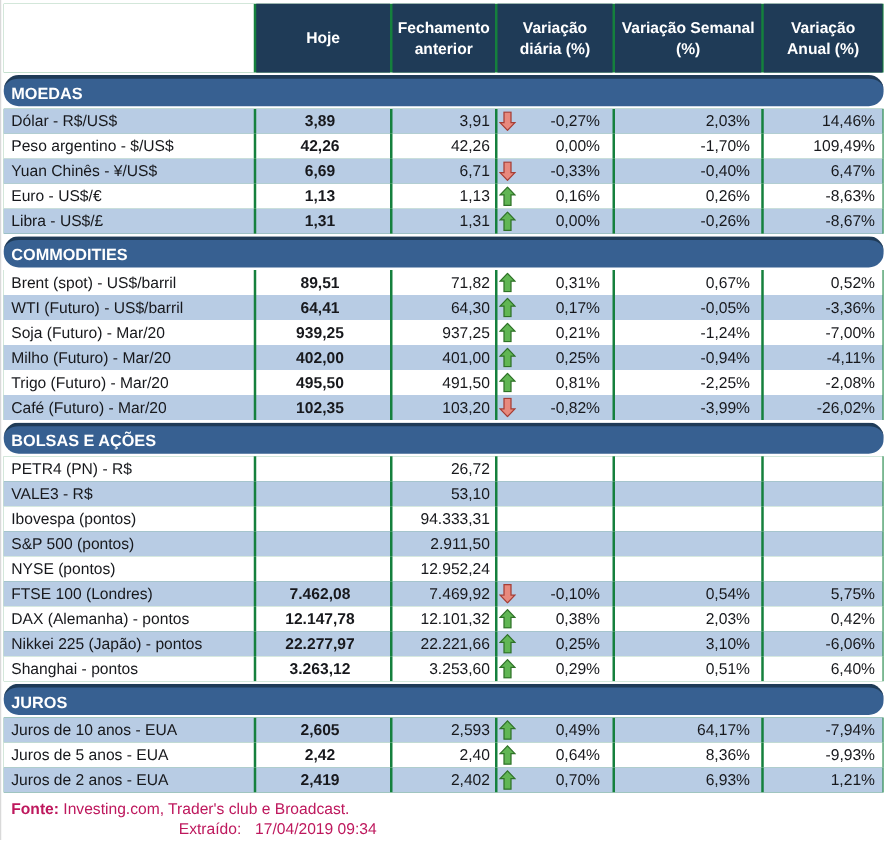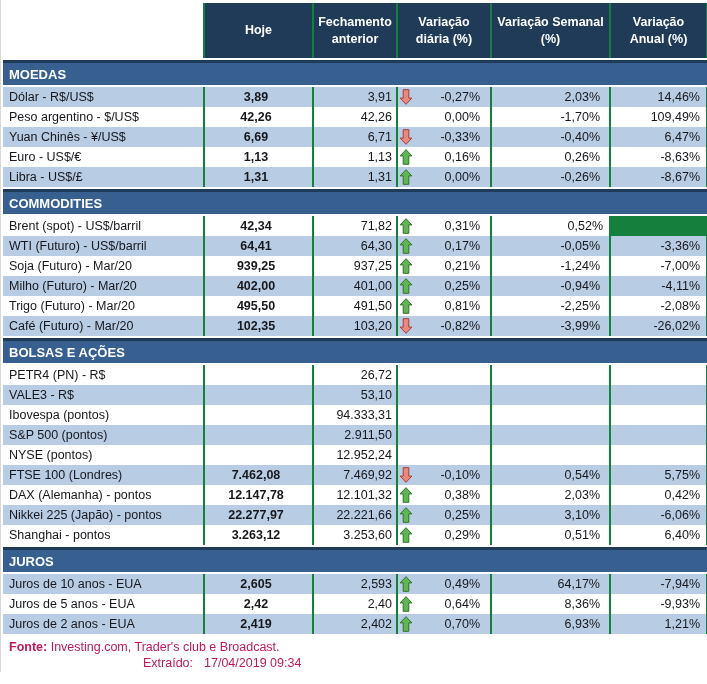--- a/index.html
+++ b/index.html
@@ -46,20 +46,21 @@
     height: 25px;
     border-top: 3px solid var(--header-bg);
     background: var(--section-bg);
     color: #ffffff;
     font-weight: bold;
     font-size: 13px;
     display: flex;
     align-items: center;
     padding-left: 6px;
     box-sizing: border-box;
+    border-radius: 12px;
   }
   
   .row { height: 20px; }
   .cell {
     font-size: 12.5px;
     line-height: 20px;
     white-space: nowrap;
     overflow: hidden;
     box-sizing: border-box;
     background: #ffffff;
@@ -157,27 +158,28 @@
             <svg width="14" height="16" viewBox="0 0 13 16">
               <path d="M6.5 0.7 L12.4 6.9 L9.3 6.9 L9.3 15.3 L3.7 15.3 L3.7 6.9 L0.6 6.9 Z" fill="#61B654" stroke="#2F7228" stroke-width="1"></path>
             </svg>
           </span><span>0,00%</span></div>
         <div class="cell semanal">-0,26%</div>
         <div class="cell anual">-8,67%</div>
       </div>
       <div class="section-band">COMMODITIES</div>
       <div class="grid row">
         <div class="cell label">Brent (spot) - US$/barril</div>
-        <div class="cell num">42,34</div>
+        <div class="cell num">89,51</div>
         <div class="cell fech">71,82</div>
         <div class="cell diaria"><span class="arrow">
             <svg width="14" height="16" viewBox="0 0 13 16">
               <path d="M6.5 0.7 L12.4 6.9 L9.3 6.9 L9.3 15.3 L3.7 15.3 L3.7 6.9 L0.6 6.9 Z" fill="#61B654" stroke="#2F7228" stroke-width="1"></path>
             </svg>
           </span><span>0,31%</span></div>
+        <div class="cell semanal">0,67%</div>
         <div class="cell anual">0,52%</div>
       </div>
       <div class="grid row alt">
         <div class="cell label">WTI (Futuro) - US$/barril</div>
         <div class="cell num">64,41</div>
         <div class="cell fech">64,30</div>
         <div class="cell diaria"><span class="arrow">
             <svg width="14" height="16" viewBox="0 0 13 16">
               <path d="M6.5 0.7 L12.4 6.9 L9.3 6.9 L9.3 15.3 L3.7 15.3 L3.7 6.9 L0.6 6.9 Z" fill="#61B654" stroke="#2F7228" stroke-width="1"></path>
             </svg>

